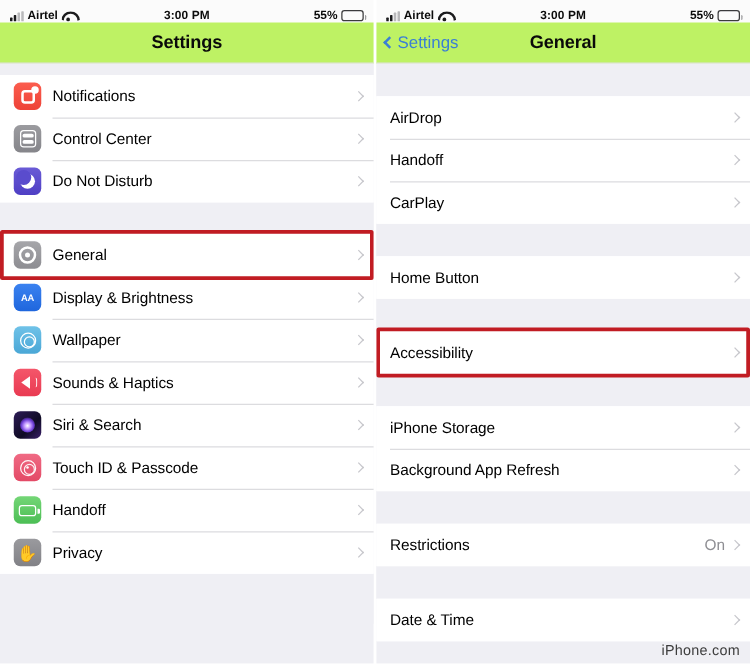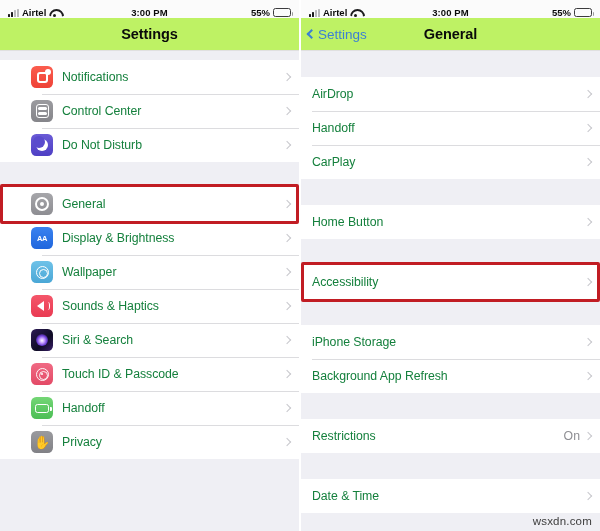--- a/index.html
+++ b/index.html
@@ -93,22 +93,22 @@
     padding-left:11px; padding-right:9px;
     position:relative;
   }
   .row + .row::before {
     content:""; position:absolute; left:42px; right:0; top:0;
     height:.5px; background:#dcdcdf;
   }
   .group.noicon .row + .row::before { left:11px; }
 
   .icon { width:22px; height:22px; border-radius:5.2px; flex:0 0 auto; position:relative;
-          display:flex; align-items:center; justify-content:center; overflow:hidden;margin-left:20px; }
-  .label { font-size:12.3px; color:#15803d; margin-left:9px; letter-spacing:-.05px; }
+          display:flex; align-items:center; justify-content:center; overflow:hidden; }
+  .label { font-size:12.3px; color:#000000; margin-left:9px; letter-spacing:-.05px; }
   .group.noicon .label { margin-left:0; }
   .value { margin-left:auto; font-size:12.3px; color:#8e8e93; margin-right:5px; }
   .rchev {
     margin-left:auto; width:6px; height:6px;
     border-top:1.6px solid #c7c7cc; border-right:1.6px solid #c7c7cc;
     transform:rotate(45deg); flex:0 0 auto;
   }
   .value + .rchev { margin-left:0; }
 
   
@@ -390,16 +390,16 @@
       <div class="gap" style="height:26px"></div>
 
       <div class="group noicon">
         <div class="row">
           <span class="label">Date &amp; Time</span>
           <span class="rchev"></span>
         </div>
       </div>
     </div>
 
-    <div class="watermark">wsxdn.com</div>
+    <div class="watermark">iPhone.com</div>
   </div>
 
 </div>
 
 </body></html>

